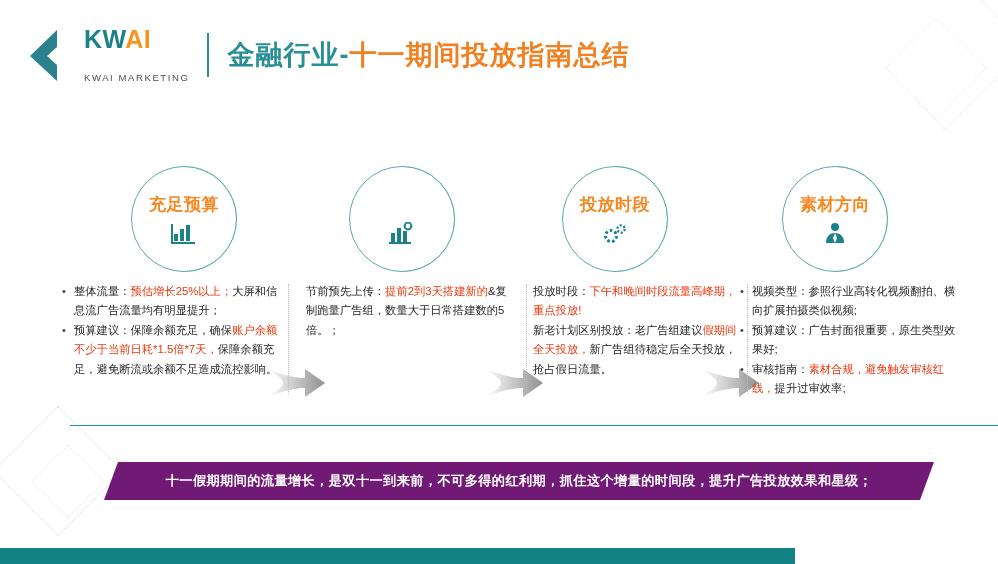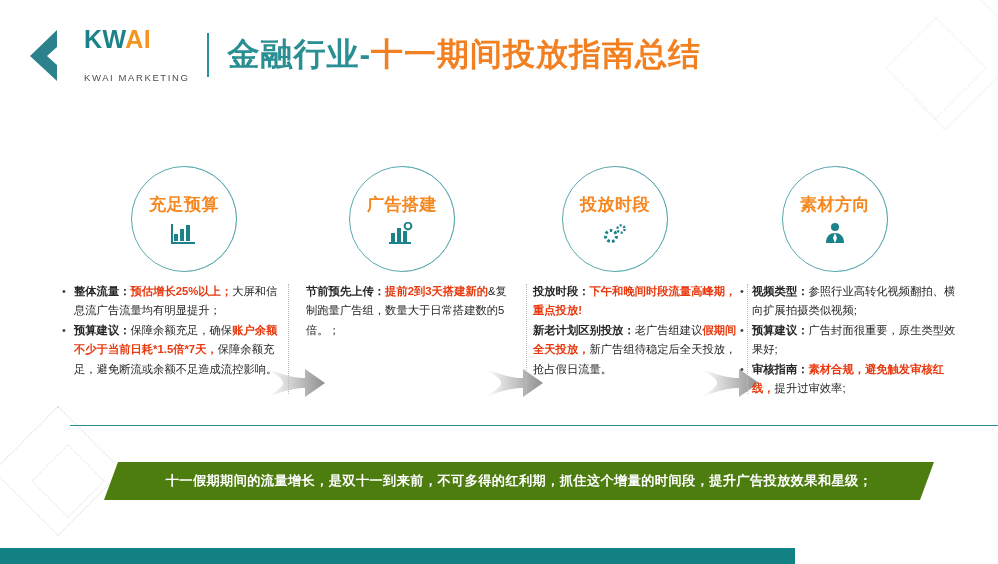--- a/index.html
+++ b/index.html
@@ -53,21 +53,21 @@
   .logo-kwai .a { color: #f7941e; }
   .logo-sub {
     font-size: 9.5px; color: #4d4d4d; letter-spacing: 1.6px;
     margin-top: 20px; font-family: "Liberation Sans", sans-serif; text-align: center;
   }
   .logo-divider {
     width: 2px; height: 44px; background: #2a9099;
     margin-left: 18px; margin-right: 18px;
   }
   .slide-title {
-    font-size: 32px; font-weight: bold; letter-spacing: 1px;
+    font-size: 27px; font-weight: bold; letter-spacing: 1px;
     white-space: nowrap;
   }
   .slide-title .t-teal { color: #2a8f93; }
   .slide-title .t-orange { color: #f28021; }
 
   
   .steps { position: absolute; left: 0; top: 166px; width: 998px; height: 110px; padding-left: 44px; }
   .step {
     position: absolute; width: 106px; height: 106px;
   }
@@ -107,35 +107,35 @@
     position: absolute; top: 2px; right: -9px;
     width: 0; height: 110px;
     border-left: 1.2px dotted #bdbdbd;
   }
   .bullet-row { display: flex; align-items: flex-start; }
   .bullet-dot {
     flex: 0 0 auto; width: 12px; color: #404040;
     font-size: 11px; line-height: 1.72;
   }
   .bullet-body { flex: 1 1 auto; }
-  .b { font-weight: bold; }
+  .b { font-weight: normal; }
   .hl { color: #e8380d; }
   .plain-row { margin-left: 0; }
 
   
   .mid-line {
     position: absolute; left: 70px; top: 425px;
     width: 928px; height: 1.4px; background: #2a8f93;
   }
 
   
   .banner {
     position: absolute; left: 104px; top: 462px;
     width: 830px; height: 38px;
-    background: #4d7c0f;
+    background: #701a75;
     clip-path: polygon(14px 0, 100% 0, calc(100% - 14px) 100%, 0 100%);
     display: flex; align-items: center; justify-content: center;
   }
   .banner span {
     color: #ffffff; font-size: 13.2px; font-weight: bold; letter-spacing: 0.4px;
   }
 
   
   .bottom-bar {
     position: absolute; left: 0; bottom: 0;
@@ -195,21 +195,20 @@
             <stop offset="1" stop-color="#8f8f8f"></stop>
           </linearGradient>
         </defs>
         <path d="M2 7 C22 14, 30 16, 40 16 L40 7 L60 21 L40 35 L40 26 C30 26, 22 28, 2 35 C14 28, 18 24, 18 21 C18 18, 14 14, 2 7 Z" fill="url(#ag1)"></path>
       </svg>
     </div>
 
     <div class="step" style="left:349px;top:0;">
       <div class="ring"></div>
       <div class="ring-dot"></div>
-      <div class="label">广告搭建</div>
       <div class="ico">
         <svg width="26" height="22" viewBox="0 0 26 22">
           <rect x="2" y="11" width="4" height="9" fill="#1b8289"></rect>
           <rect x="8" y="6" width="4" height="14" fill="#1b8289"></rect>
           <rect x="14" y="9" width="4" height="11" fill="#1b8289"></rect>
           <rect x="0" y="20" width="22" height="2" fill="#1b8289"></rect>
           <circle cx="19" cy="4" r="3.4" fill="none" stroke="#1b8289" stroke-width="2"></circle>
         </svg>
       </div>
     </div>

